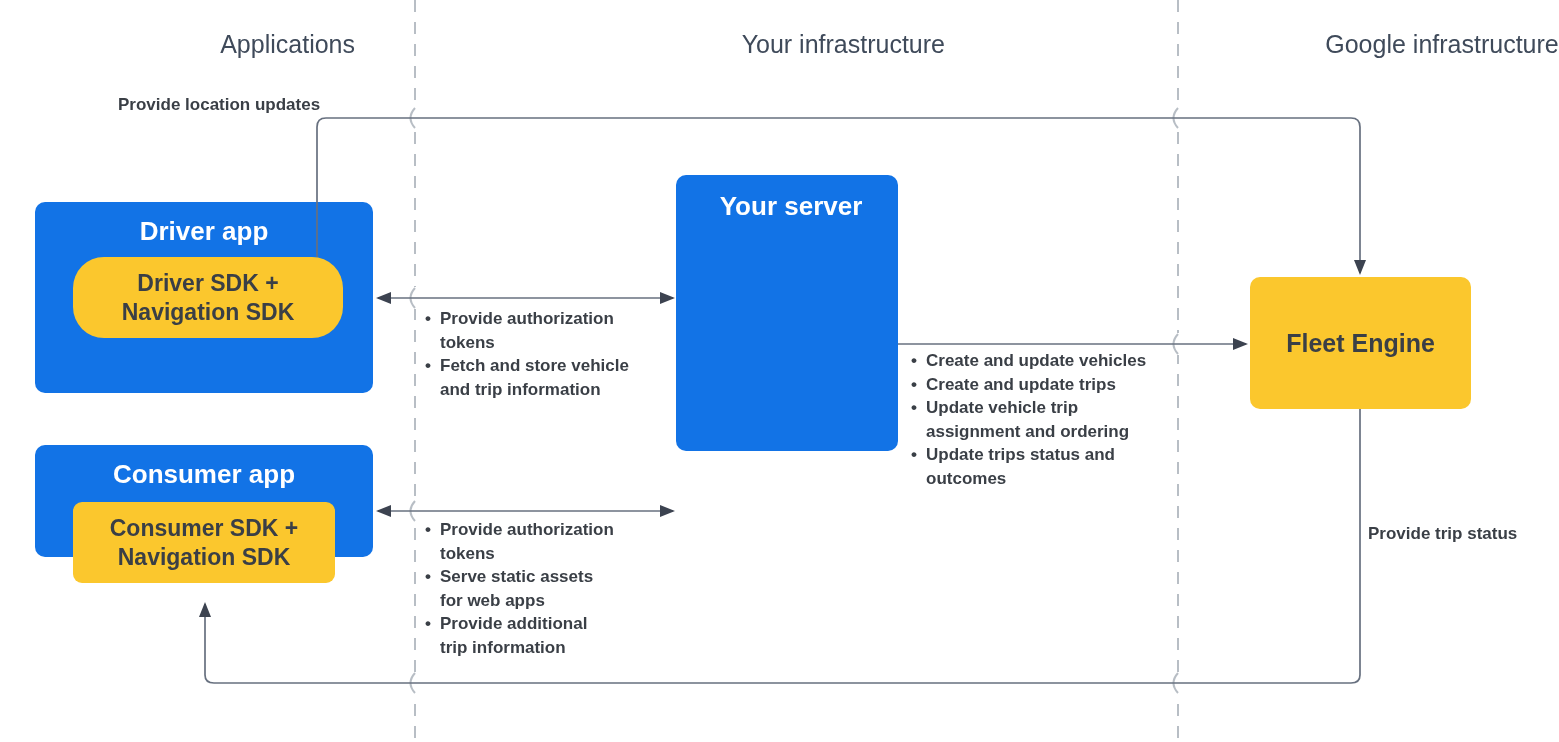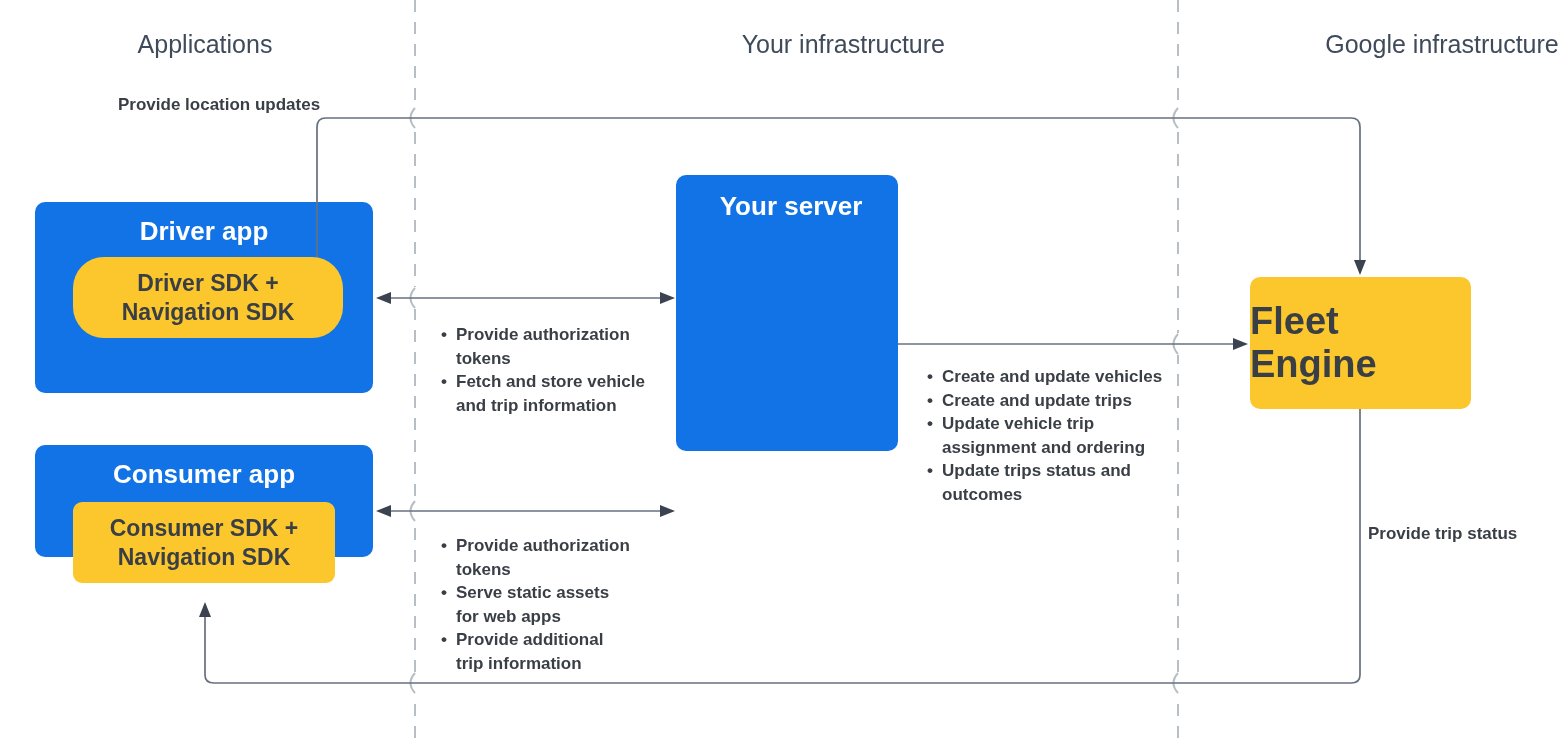--- a/index.html
+++ b/index.html
@@ -2,49 +2,49 @@
 <html style="--blue: #1273E6; --yellow: #FBC72D; --line: #67707F; --arrow: #3C4350; --dash: #B8BEC5; --heading: #3F4A5A; --text-dark: #3A3F46; --on-blue: #FFFFFF;"><head>
 <meta charset="utf-8">
 <style>
   html,body{margin:0;padding:0;background:#fff;}
   .canvas{position:relative;width:1559px;height:742px;background:#fff;overflow:hidden;
           font-family:"Liberation Sans","DejaVu Sans",sans-serif;}
 
   
   .lane-header{position:absolute;top:30px;width:300px;text-align:center;
                font-size:25px;font-weight:400;color:var(--heading,#3F4A5A);}
-  #hdr-apps{left:55px;}
+  #hdr-apps{left:55px;text-align:right;}
   #hdr-your{left:645px;text-align:right;}
   #hdr-google{left:1292px;}
 
   
   .node{position:absolute;border-radius:10px;box-sizing:border-box;}
   .blue{background:var(--blue,#1273E6);}
   #driver{left:35px;top:202px;width:338px;height:191px;}
   #consumer{left:35px;top:445px;width:338px;height:112px;}
   #server{left:676px;top:175px;width:222px;height:276px;padding-left:8px;}
   .node-title{color:var(--on-blue,#fff);font-weight:bold;font-size:26px;text-align:center;padding-top:14px;}
   #server .node-title{padding-top:16px;}
   .sdk{position:absolute;background:var(--yellow,#FBC72D);border-radius:9px;
        display:flex;align-items:center;justify-content:center;text-align:center;
        font-weight:bold;font-size:23px;line-height:29px;color:var(--text-dark,#3A3F46);
        padding:0 14px;box-sizing:border-box;}
   #driver .sdk{left:38px;top:55px;width:270px;height:81px;border-radius:31px;}
   #consumer .sdk{left:38px;top:57px;width:262px;height:81px;}
   #fleet{left:1250px;top:277px;width:221px;height:132px;background:var(--yellow,#FBC72D);
          display:flex;align-items:center;justify-content:center;
-         font-size:38px;font-weight:bold;color:var(--text-dark,#3A3F46);}
+         font-size:25px;font-weight:bold;color:var(--text-dark,#3A3F46);}
 
   
   .edge-label{position:absolute;font-size:17px;font-weight:bold;color:var(--text-dark,#3A3F46);white-space:nowrap;}
   #lbl-location{left:118px;top:95px;}
   #lbl-trip{left:1368px;top:524px;}
 
   
-  .blist{position:absolute;list-style:none;margin:16px;padding:0;
+  .blist{position:absolute;list-style:none;margin:0;padding:0;
          font-size:17px;font-weight:bold;line-height:23.5px;color:var(--text-dark,#3A3F46);}
   .blist li{position:relative;padding-left:15px;}
   .blist li::before{content:"\2022";position:absolute;left:0;top:0;}
   .ln{display:block;white-space:nowrap;}
   #list-driver{left:425px;top:307px;width:230px;}
   #list-consumer{left:425px;top:518px;width:230px;}
   #list-fleet{left:911px;top:349px;width:255px;}
 
   svg.overlay{position:absolute;left:0;top:0;pointer-events:none;}
   .solid{stroke:var(--line,#67707F);stroke-width:1.7;fill:none;}

